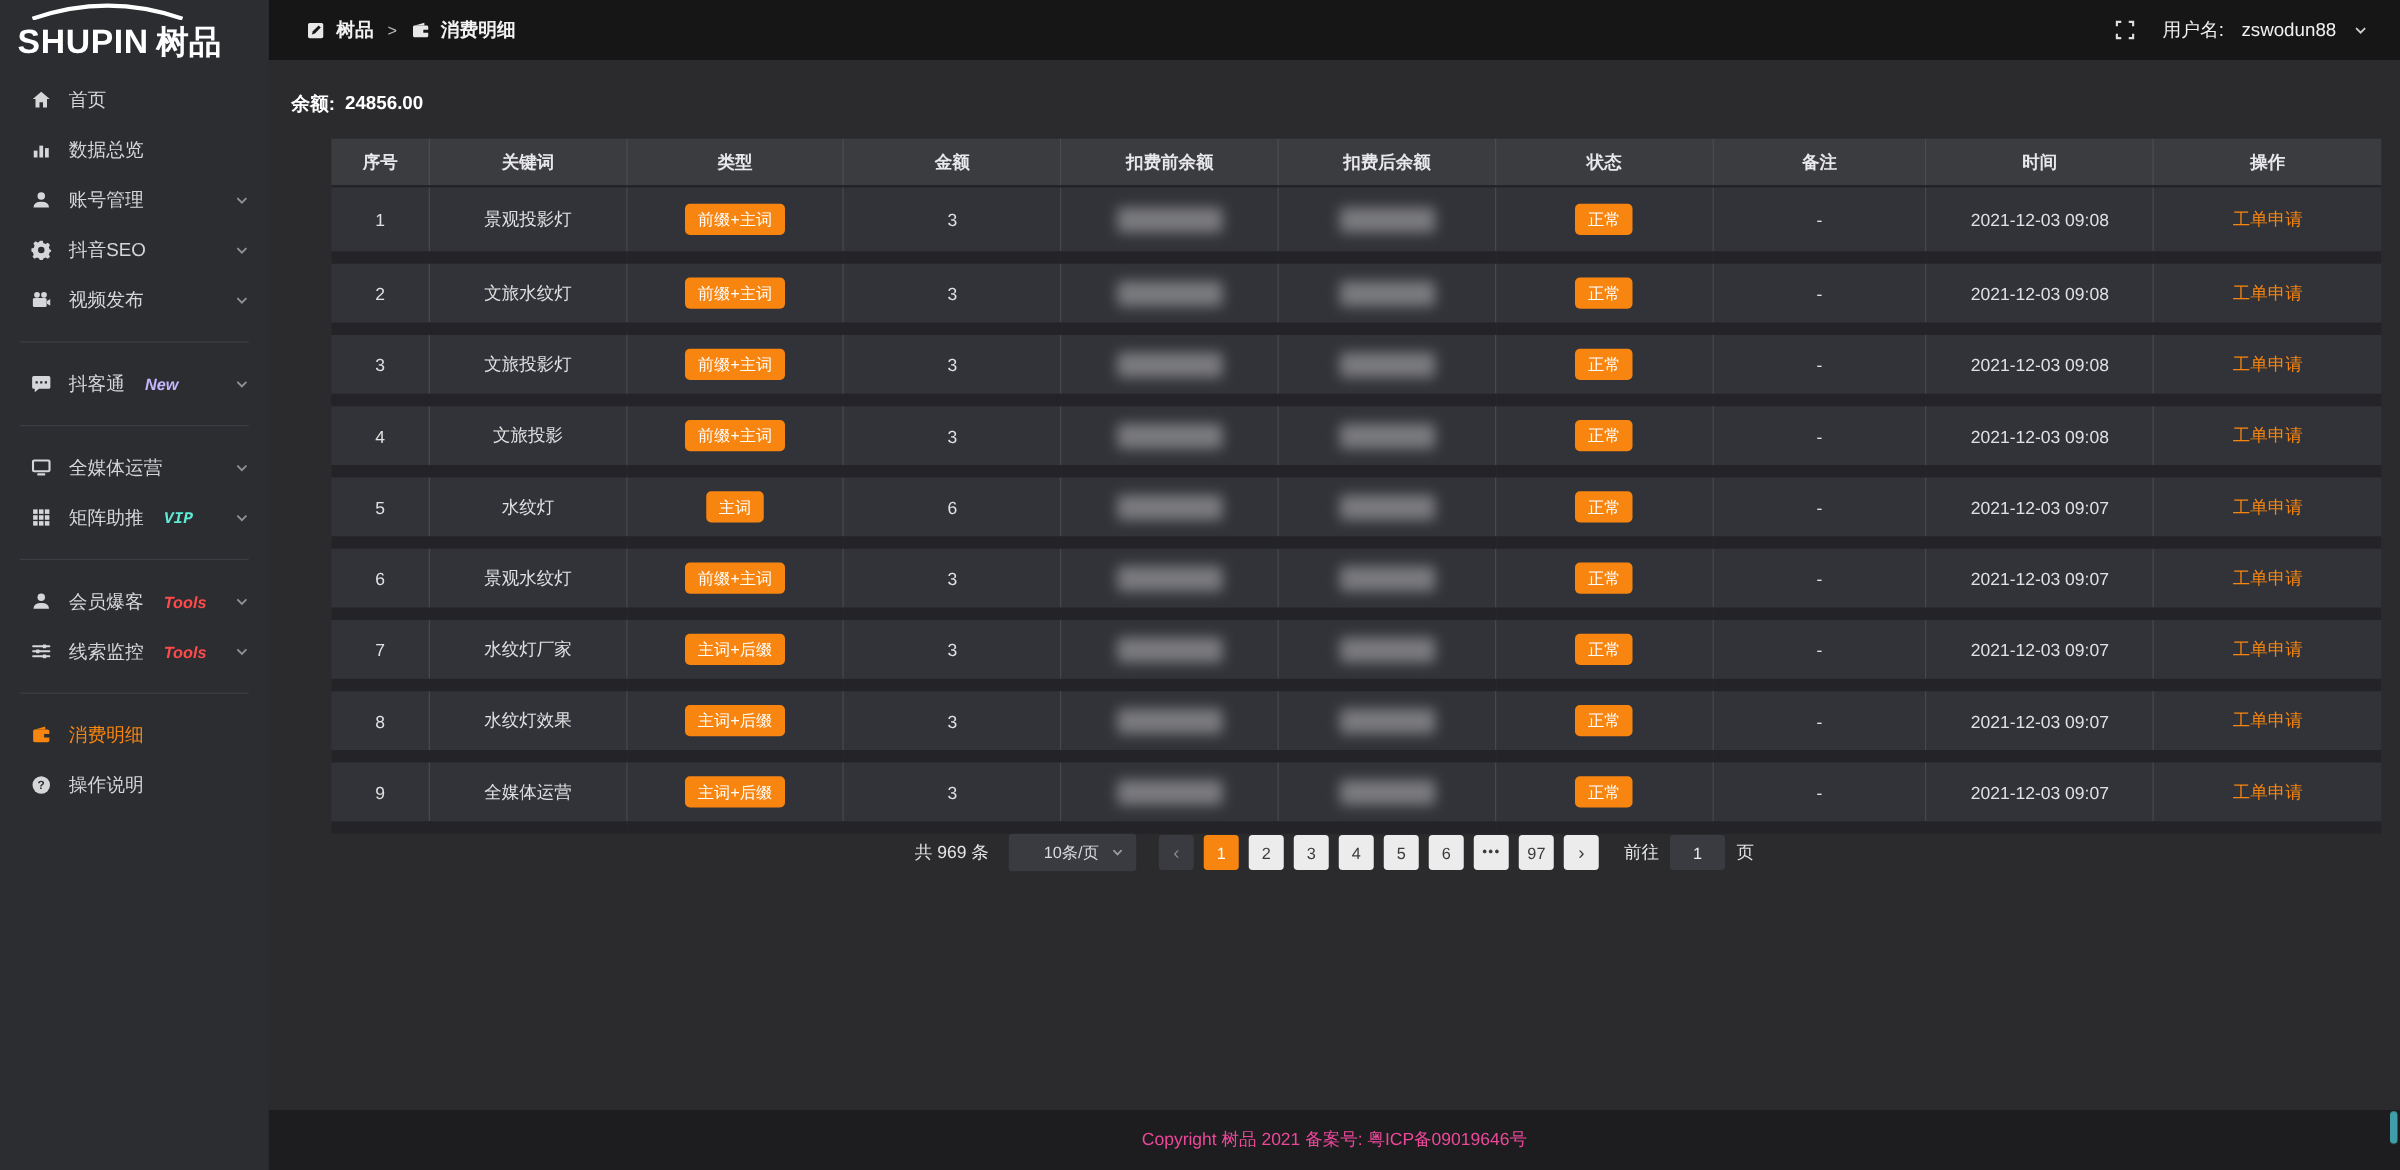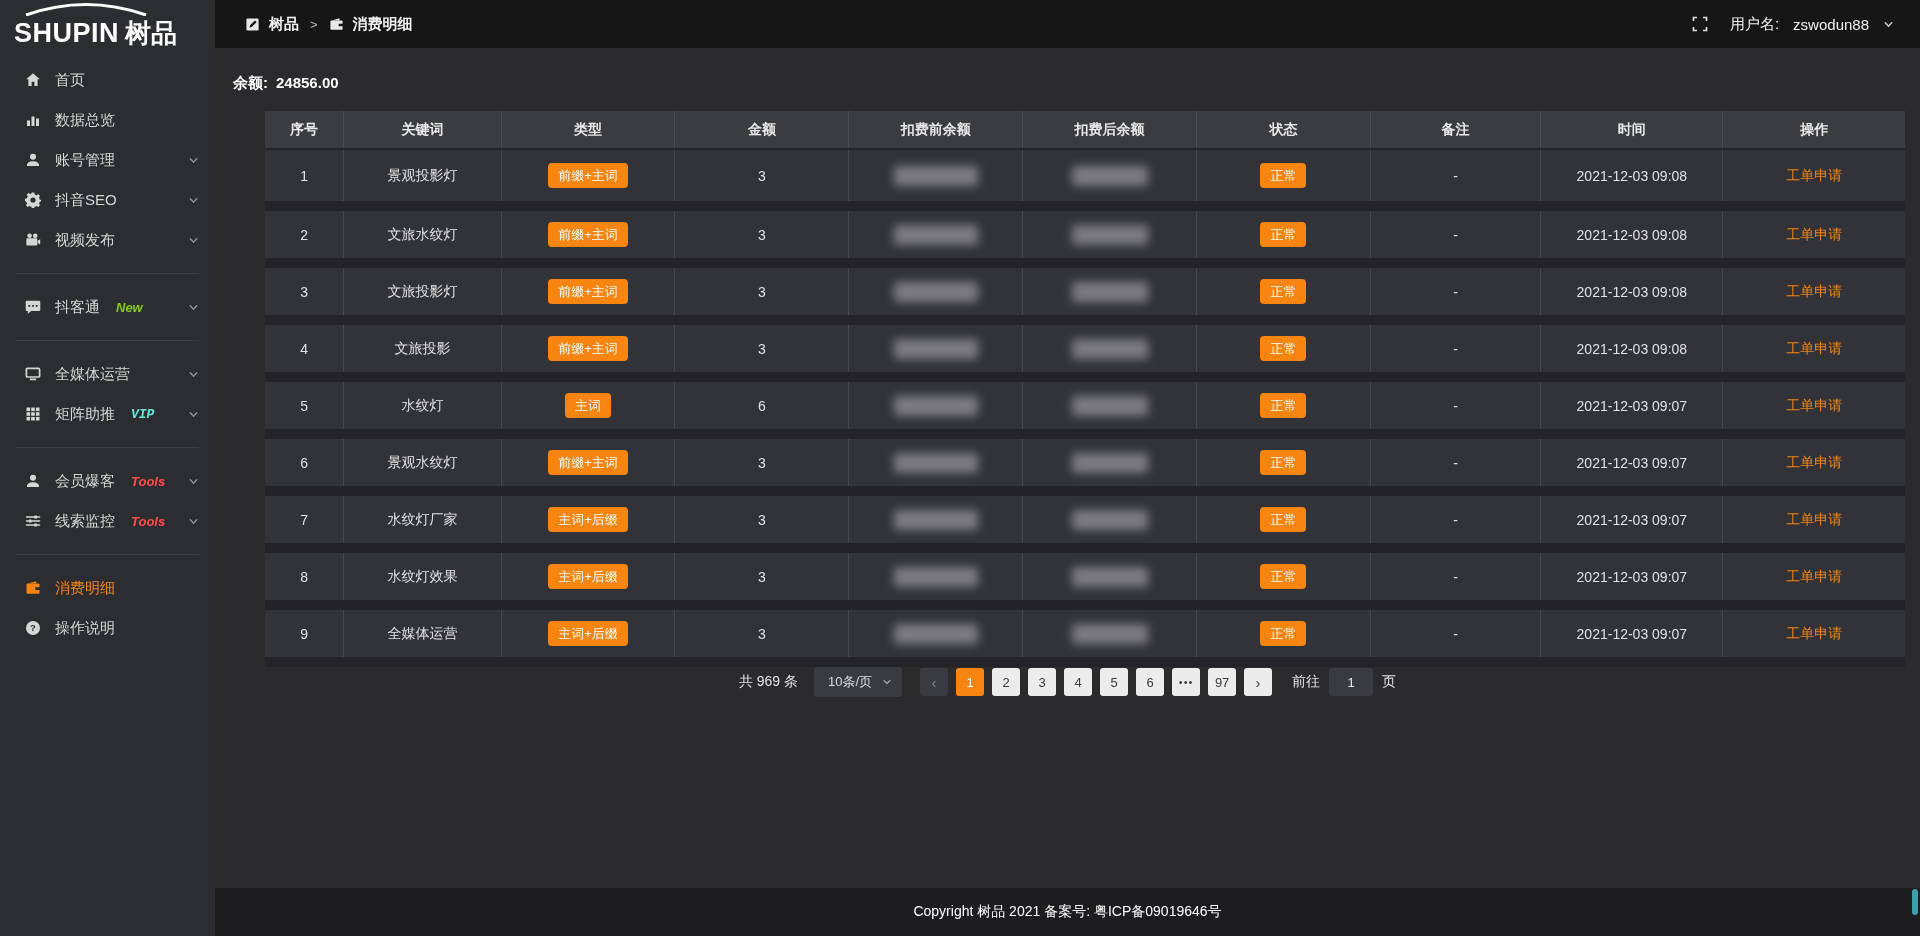--- a/index.html
+++ b/index.html
@@ -48,34 +48,34 @@
     border-bottom:10px solid var(--gap);text-align:center;color:#e1e1e3;font-size:14px;vertical-align:middle;}
   tbody td:last-child{border-right:none;}
   .badge{display:inline-block;background:var(--accent);color:#fff;font-size:13px;padding:5px 10px;border-radius:4px;line-height:1.2;}
   .blur-block{display:inline-block;height:20px;border-radius:2px;background:#9a9a9e;filter:blur(5px);opacity:.7;vertical-align:middle;}
   .action-link{color:var(--accent);cursor:pointer;font-size:14px;}
 
   
   .pagination{display:flex;justify-content:center;align-items:center;gap:8px;color:#e3e4e6;font-size:14px;}
   .pg-total{margin-right:8px;}
   .pg-select{background:#3a3b40;border-radius:3px;height:30px;display:flex;align-items:center;gap:10px;
-    padding:0 10px 0 14px;font-size:13px;color:#d9dadc;cursor:pointer;margin-right:10px;}
+    padding:0 10px 0 28px;font-size:13px;color:#d9dadc;cursor:pointer;margin-right:10px;}
   .pg-btn{width:28px;height:28px;border-radius:3px;display:flex;align-items:center;justify-content:center;
     font-size:13px;cursor:pointer;background:var(--pagebtn);color:#3b3b3b;border:none;}
   .pg-btn.prev{background:#3a3b40;color:#85878b;font-size:15px;}
   .pg-btn.next{font-size:15px;}
   .pg-btn.active{background:var(--accent);color:#fff;}
   .pg-btn.more{letter-spacing:1px;font-size:11px;}
   .pg-goto{display:flex;align-items:center;gap:9px;margin-left:12px;}
   .pg-input{width:44px;height:28px;background:#3a3b40;border:none;border-radius:3px;color:#ededee;
     text-align:center;font-size:13px;outline:none;}
 
   
   .footer{height:48px;background:var(--footer-bg);display:flex;align-items:center;justify-content:center;
-    color:#ffffff;font-size:14px;flex:none;}
+    color:#ec4899;font-size:14px;flex:none;}
 
   .scroll-thumb{position:fixed;right:2px;top:889px;width:6px;height:26px;background:#3f9ea8;border-radius:3px;}
 </style>
 </head>
 <body>
 
 <div class="app">
 
   <aside class="sidebar">
     <div class="logo">
@@ -148,21 +148,21 @@
           </span>
         </div>
         <div class="sb-divider"></div>
         <div class="sb-item">
           <span class="icon">
             <svg width="16" height="16" viewBox="0 0 16 16">
               <path fill="currentColor" fill-rule="evenodd" d="M2 1.8 H14 A1.3 1.3 0 0 1 15.3 3.1 V10.7 A1.3 1.3 0 0 1 14 12 H6.2 L2.8 14.8 V12 H2 A1.3 1.3 0 0 1 0.7 10.7 V3.1 A1.3 1.3 0 0 1 2 1.8 Z M3.4 6 H5.2 V7.8 H3.4 Z M7.1 6 H8.9 V7.8 H7.1 Z M10.8 6 H12.6 V7.8 H10.8 Z"></path>
             </svg>
           </span>
           <span>抖客通</span>
-          <span class="tag" style="color: #84cc16;">New</span>
+          <span class="tag" style="color: #c4b5fd;">New</span>
           <span class="chev">
             <svg width="11" height="11" viewBox="0 0 12 12" fill="none" stroke="currentColor" stroke-width="1.6" stroke-linecap="round">
               <path d="M2.5 4.2 L6 7.8 L9.5 4.2"></path>
             </svg>
           </span>
         </div>
         <div class="sb-divider"></div>
         <div class="sb-item">
           <span class="icon">
             <svg width="16" height="16" viewBox="0 0 16 16">

